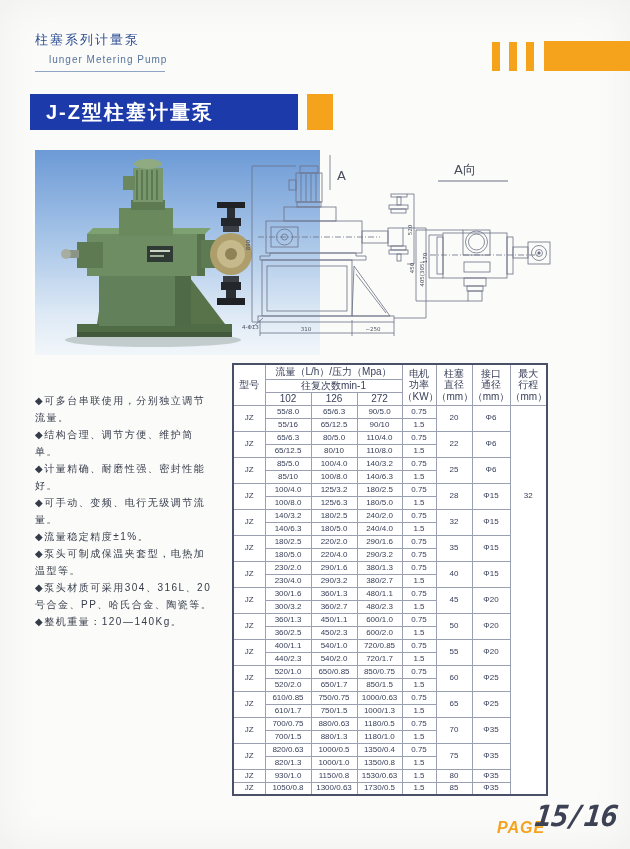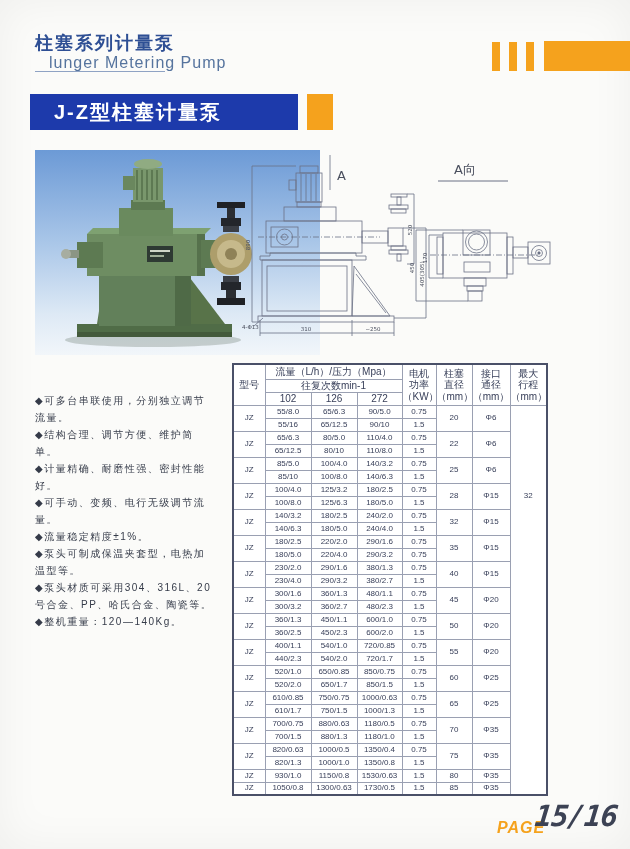--- a/index.html
+++ b/index.html
@@ -1,31 +1,31 @@
 <!DOCTYPE html>
 <html><head>
 <meta charset="utf-8">
 <style>
   html,body{margin:0;padding:0;background:#e8e8e6;}
   .sheet{position:relative;width:630px;height:849px;background:#fbfbf9;overflow:hidden;
          font-family:"Liberation Sans","DejaVu Sans",sans-serif;
          box-shadow:inset 0 0 45px rgba(0,0,0,0.05);}
   
-  .series-title{position:absolute;left:35px;top:31px;font-size:18px;font-weight:bold;
+  .series-title{position:absolute;left:35px;top:31px;font-size:13px;font-weight:normal;
                 color:#2e4f94;letter-spacing:2px;text-align:center;}
-  .series-sub{position:absolute;left:49px;top:54px;font-size:16px;color:#56749e;letter-spacing:1px;}
+  .series-sub{position:absolute;left:49px;top:54px;font-size:10px;color:#56749e;letter-spacing:1px;}
   .series-rule{position:absolute;left:35px;top:71px;width:130px;height:1px;background:#8fa3c4;}
   .bar{position:absolute;background:#f5a21d;}
   .bar-1{left:492px;top:42px;width:8px;height:29px;}
   .bar-2{left:509px;top:42px;width:8px;height:29px;}
   .bar-3{left:526px;top:42px;width:8px;height:29px;}
   .bar-wide{left:544px;top:41px;width:86px;height:30px;}
   
   .banner{position:absolute;left:30px;top:94px;width:268px;height:36px;background:#1d3aab;}
-  .banner span{display:block;padding-left:24px;line-height:36px;font-size:20px;font-weight:bold;
+  .banner span{display:block;padding-left:16px;line-height:36px;font-size:20px;font-weight:bold;
                color:#ffffff;letter-spacing:2px;white-space:nowrap;}
   .banner-block{position:absolute;left:307px;top:94px;width:26px;height:36px;background:#f5a21d;}
   
   .photo{position:absolute;left:35px;top:150px;}
   .drawings{position:absolute;left:240px;top:150px;}
   
   .features{position:absolute;left:35px;top:392px;width:178px;}
   .feat-heading{font-size:12.5px;color:#353b49;letter-spacing:2px;margin:0 0 18px 0;}
   .feat-item{font-size:10px;color:#353b49;letter-spacing:1.5px;line-height:17px;}
   

